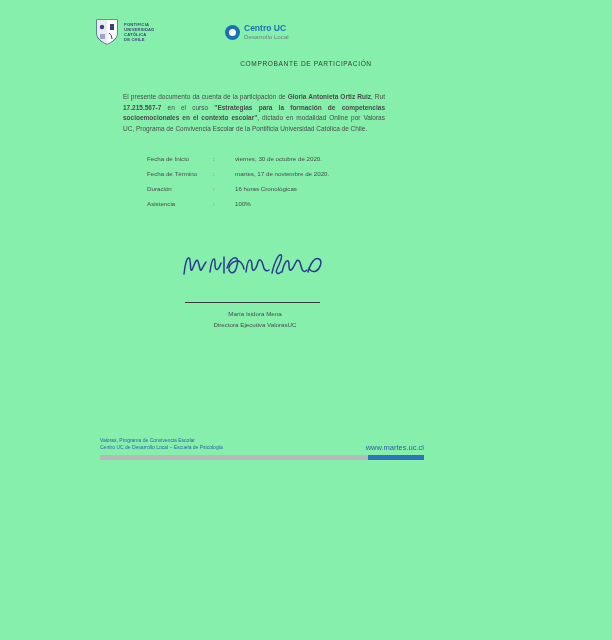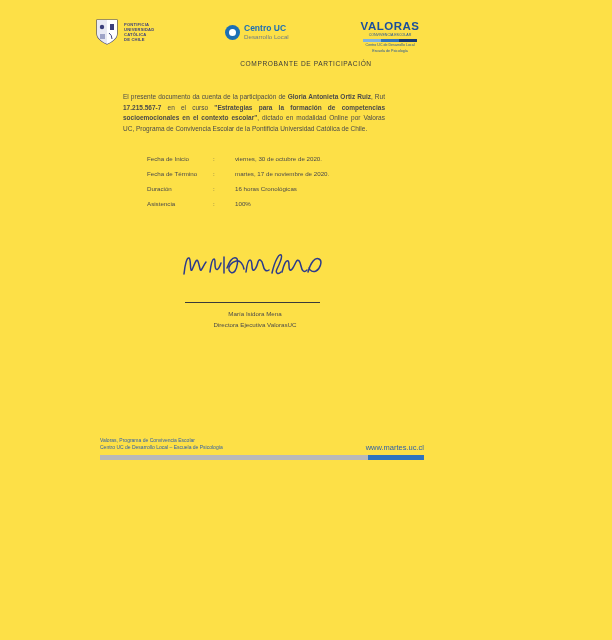--- a/index.html
+++ b/index.html
@@ -13,21 +13,21 @@
     font-family: "Liberation Sans", sans-serif;
     color: #3a3a3a;
     position: relative;
     overflow: hidden;
   }
 
   .page {
     position: relative;
     width: 612px;
     height: 640px;
-    background: #fde047;
+    background: #86efac;
   }
 
   
   .header {
     position: absolute;
     top: 10px;
     left: 0;
     width: 612px;
     height: 46px;
   }
@@ -243,27 +243,20 @@
     </div>
 
     <div class="logo-centro">
       <span class="centro-mark"></span>
       <span class="centro-words">
         <div class="line1">Centro UC</div>
         <div class="line2">Desarrollo Local</div>
       </span>
     </div>
 
-    <div class="logo-valoras">
-      <div class="valoras-title">VALORAS</div>
-      <div class="valoras-sub">CONVIVENCIA ESCOLAR</div>
-      <div class="valoras-bar"></div>
-      <div class="valoras-sub">Centro UC de Desarrollo Local</div>
-      <div class="valoras-sub">Escuela de Psicología</div>
-    </div>
   </div>
 
   <div class="doc-title">COMPROBANTE DE PARTICIPACIÓN</div>
 
   <div class="body-text">
     <span>El presente documento da cuenta de la participación de </span><span class="hl">Gloria Antonieta Ortiz Ruiz</span><span>, Rut </span><span class="hl">17.215.567-7</span><span> en el curso </span><span class="hl">"Estrategias para la formación de competencias socioemocionales en el contexto escolar"</span><span>, dictado en modalidad Online por Valoras UC, Programa de Convivencia Escolar de la Pontificia Universidad Católica de Chile.</span>
   </div>
 
   <div class="details">
     <div class="row">

